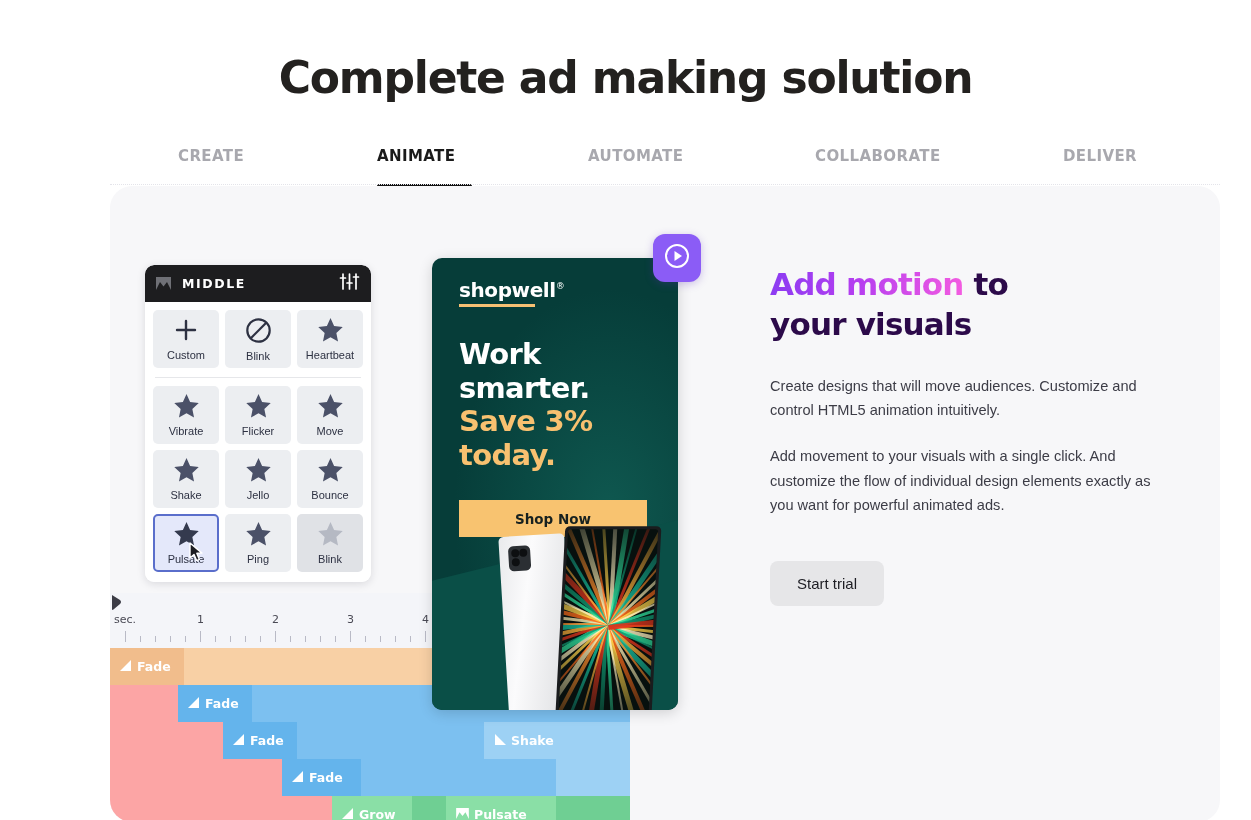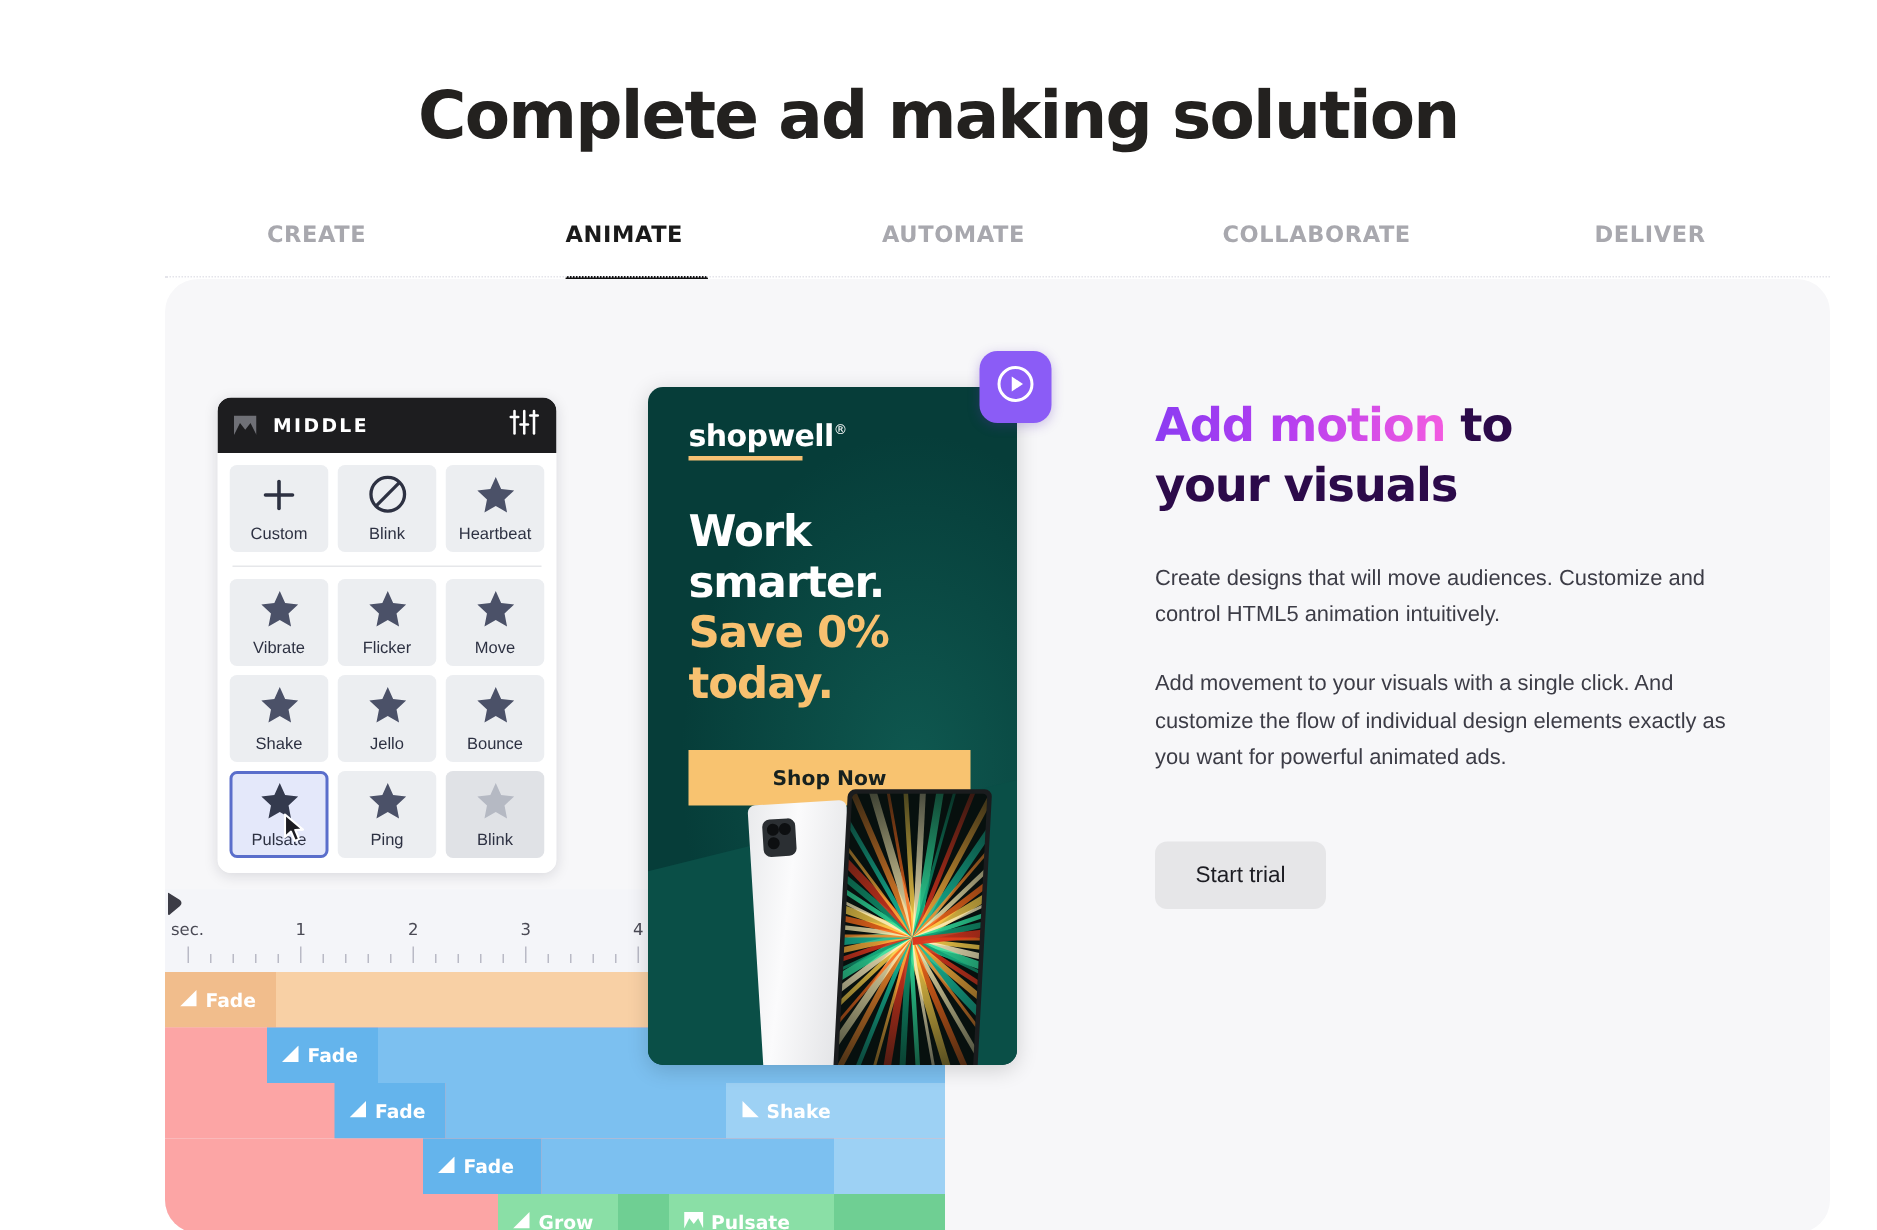--- a/index.html
+++ b/index.html
@@ -458,21 +458,21 @@
       <div class="ad-diag"></div>
 
       <div class="ad-logo">
         <span>shopwell</span><sup>®</sup>
       </div>
       <div class="ad-logo-rule"></div>
 
       <div class="ad-head">
         <span class="w">Work</span>
         <span class="w">smarter.</span>
-        <span class="y">Save 0%</span>
+        <span class="y">Save 3%</span>
         <span class="y">today.</span>
       </div>
 
       <div class="ad-cta">Shop Now</div>
 
       <div class="tab-back">
         <div class="cam">
           <i style="left:3px;top:3px"></i>
             <i style="left:11px;top:3px"></i>
             <i style="left:3px;top:12px"></i>

